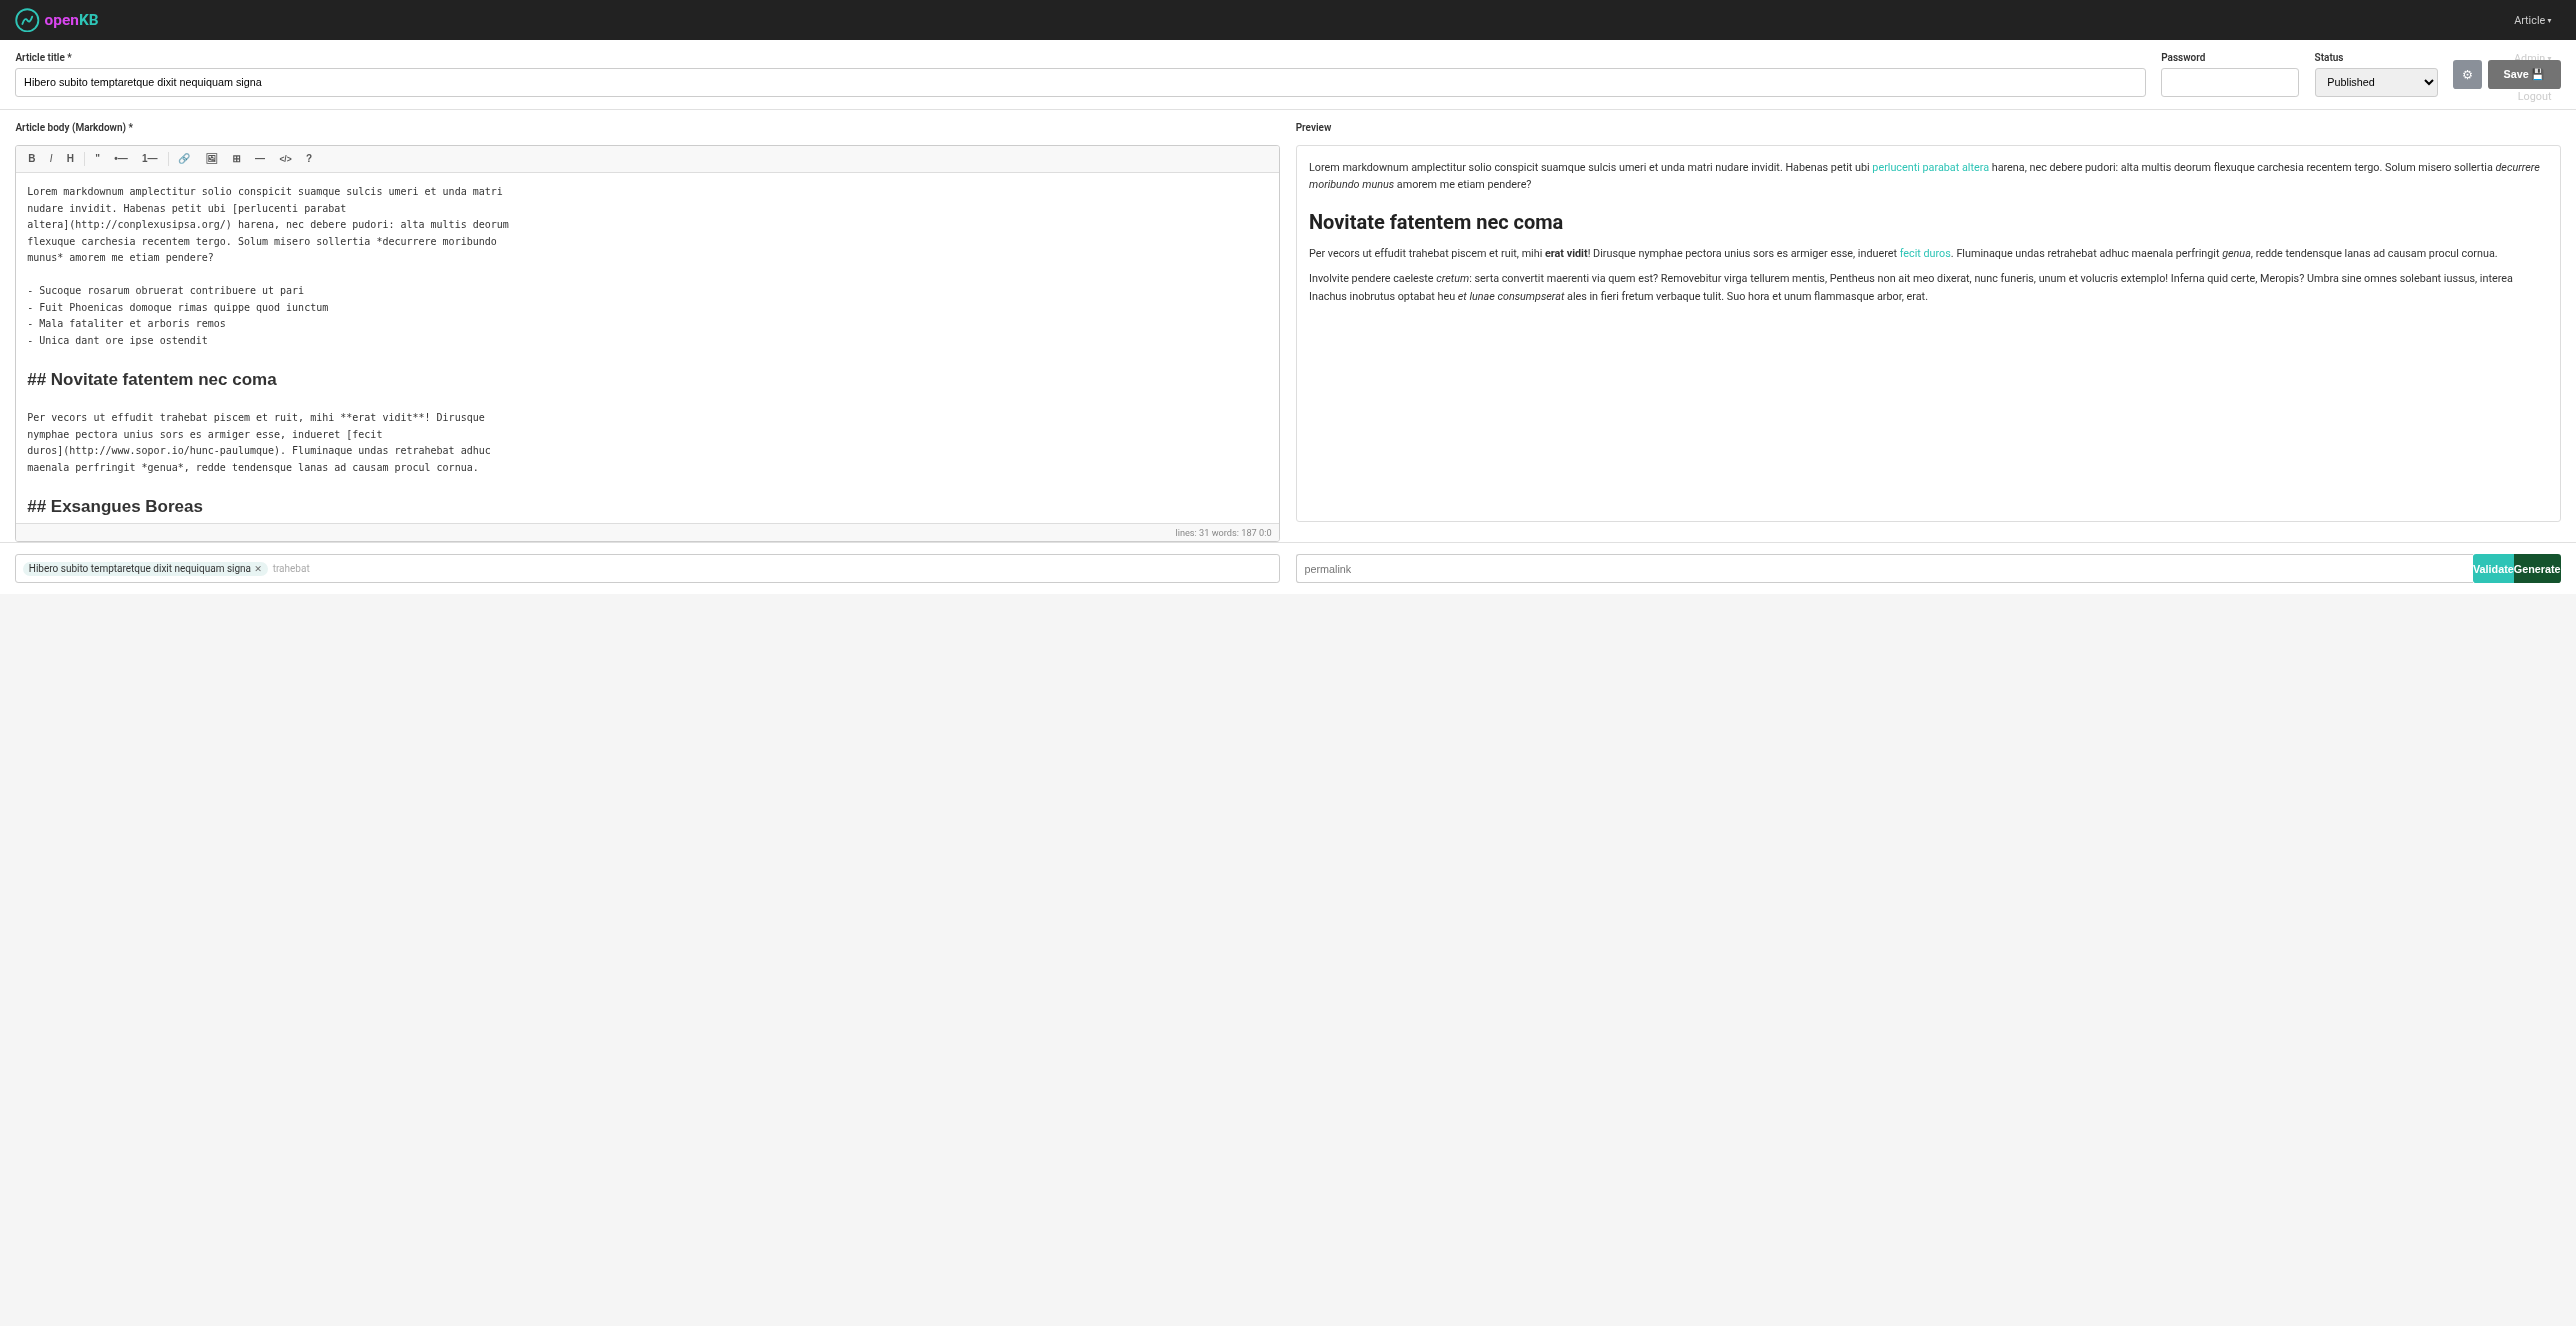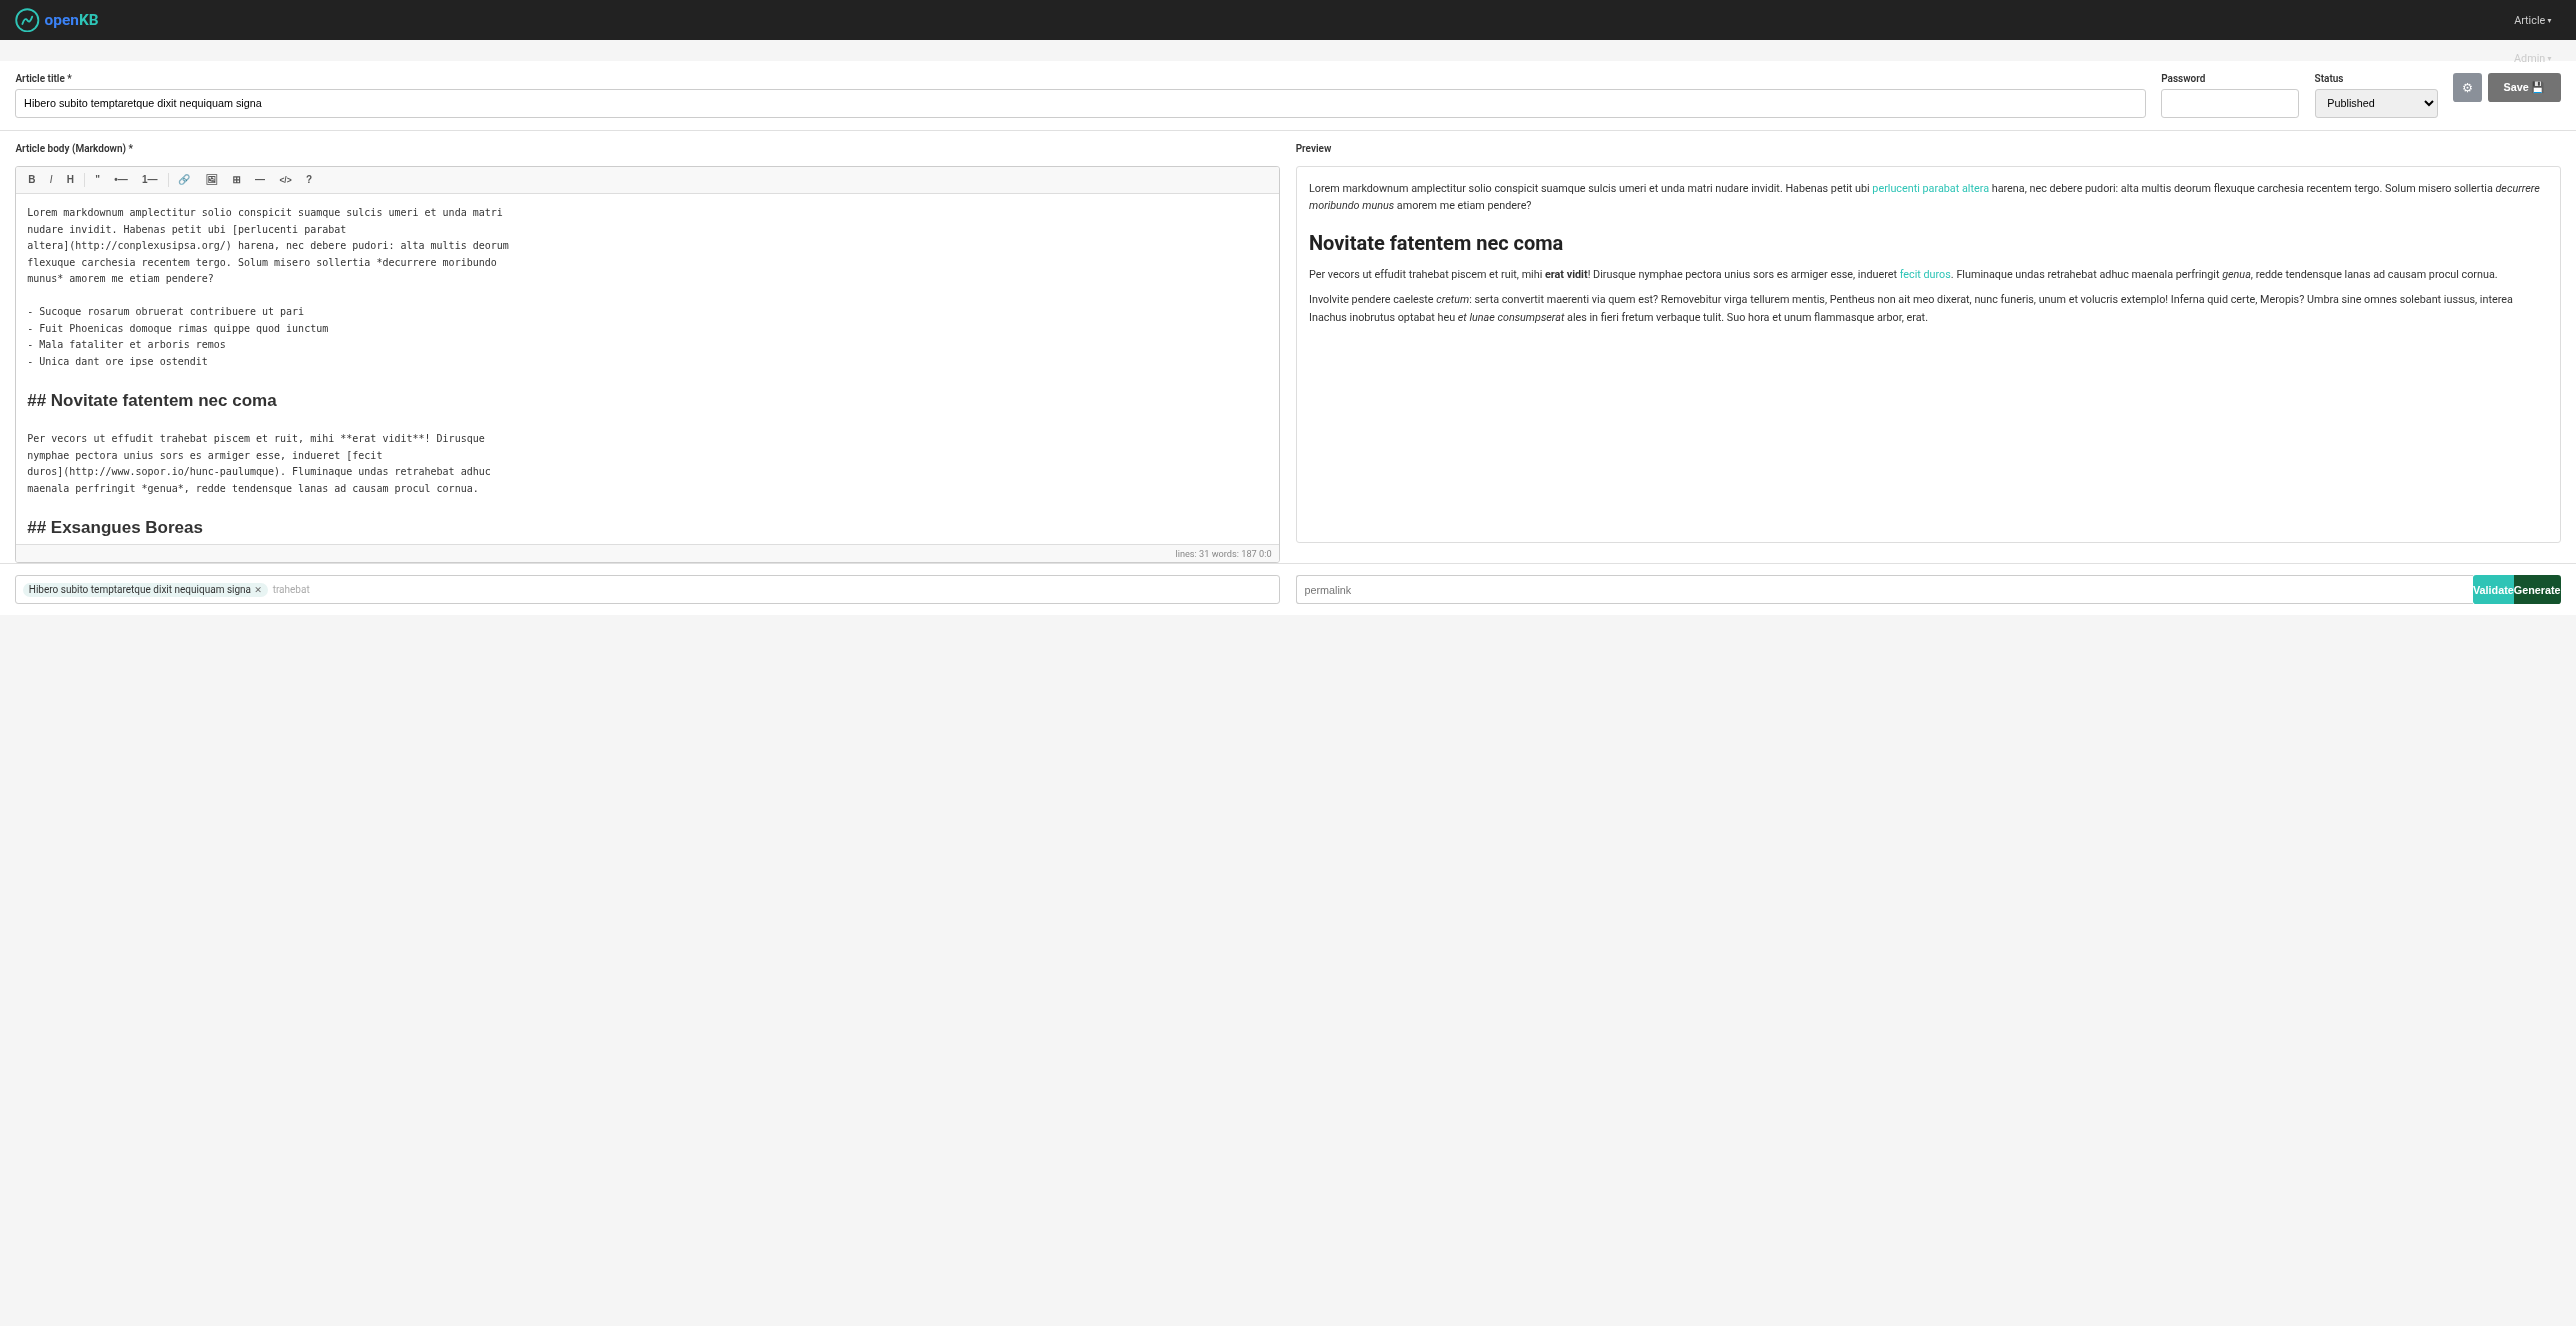--- a/index.html
+++ b/index.html
@@ -265,21 +265,21 @@
 </head>
 <body>
 
 <nav class="navbar">
   <a class="navbar-brand" href="#">
     <svg class="brand-icon" viewBox="0 0 40 40" fill="none">
       <circle cx="20" cy="20" r="18" stroke="#2ec4b6" stroke-width="3" fill="none"></circle>
       <path d="M12 26 Q16 14 20 20 Q24 26 28 14" stroke="#2ec4b6" stroke-width="3" fill="none" stroke-linecap="round"></path>
     </svg>
     <span class="brand-text">
-      <span style="color:#3b82f6">open</span><span>KB</span>
+      <span style="color:#d946ef">open</span><span>KB</span>
     </span>
   </a>
 
   <div class="nav-links">
     <a class="nav-link" href="#">Edit</a>
     <a class="nav-link active nav-link-dropdown" href="#">
       <span>Users</span>
       <span class="chevron-down">▾</span>
     </a>
     <a class="nav-link nav-link-dropdown" href="#">
@@ -287,21 +287,21 @@
       <span class="chevron-down">▾</span>
     </a>
     <a class="nav-link nav-link-dropdown" href="#">
       <span>Admin</span>
       <span class="chevron-down">▾</span>
     </a>
     <a class="nav-link" href="#">Logout</a>
   </div>
 </nav>
 
-<div style="background:white; padding: 12.3px 15.4px; border-bottom: 0.8px solid #e0e0e0; display:flex; gap:15.4px; align-items:flex-start;margin-top:21px;">
+<div style="background:white; padding: 12.3px 15.4px; border-bottom: 0.8px solid #e0e0e0; display:flex; gap:15.4px; align-items:center;">
   <div style="flex:1;">
     <label class="field-label">Article title *</label>
     <input type="text" class="text-input" style="width: 100%;" value="Hibero subito temptaretque dixit nequiquam signa">
   </div>
   <div>
     <label class="field-label">Password</label>
     <input type="password" class="text-input password-field" style="">
   </div>
   <div>
     <label class="field-label">Status</label>

